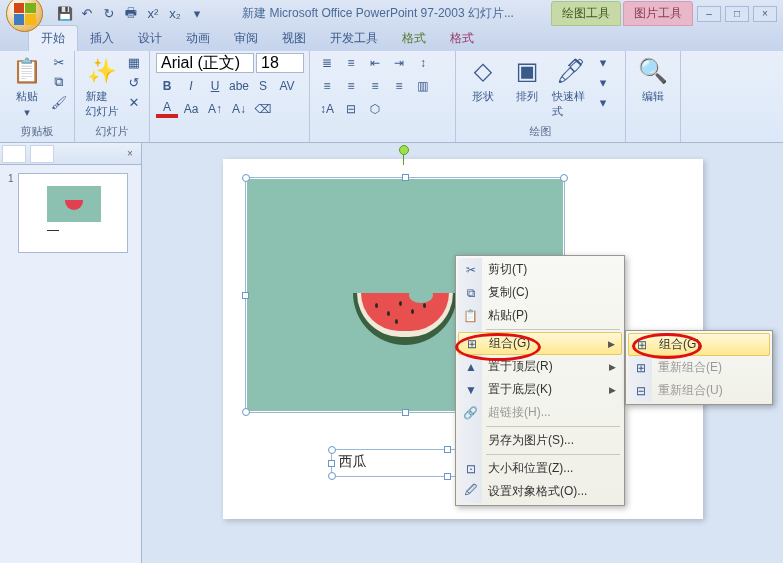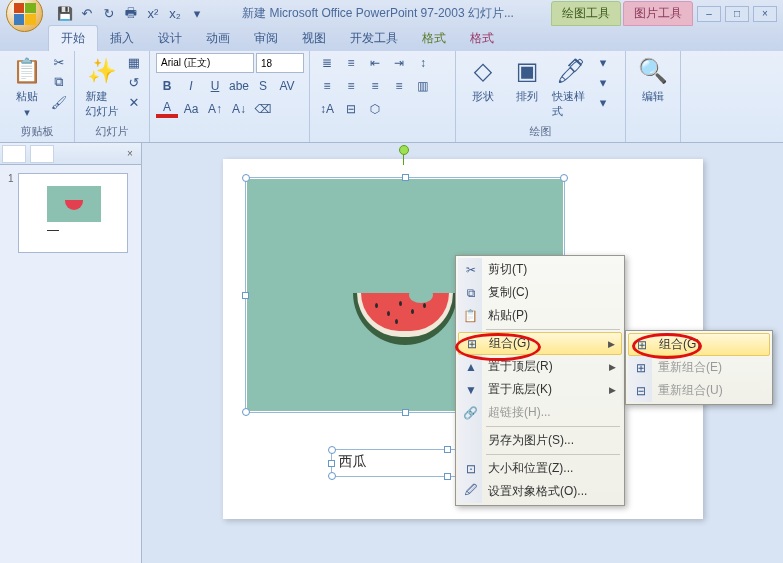--- a/index.html
+++ b/index.html
@@ -11,36 +11,36 @@
 .office-logo span:nth-child(1){background:#d34817;} .office-logo span:nth-child(2){background:#7cb219;} .office-logo span:nth-child(3){background:#3e7dbe;} .office-logo span:nth-child(4){background:#f6b817;}
 .qat { display: flex; gap: 6px; margin-left: 8px; align-items: center; }
 .qat-icon { width: 16px; height: 16px; display: flex; align-items: center; justify-content: center; font-size: 13px; color: #3b5a8b; }
 .title-text { flex: 1; text-align: center; color: #4a6a9a; font-size: 12px; }
 .tool-tabs { display: flex; gap: 2px; margin-right: 4px; }
 .tool-tab { padding: 3px 10px; background: #c8d9a8; border-radius: 3px 3px 0 0; font-size: 12px; color: #3a5a1a; border: 1px solid #a8c888; }
 .tool-tab.pic { background: #e8b8c8; color: #8a3a5a; border-color: #d898b8; }
 .win-controls { display: flex; gap: 4px; margin-right: 6px; }
 .win-btn { width: 24px; height: 16px; background: #d8e4f4; border: 1px solid #a8b8d8; display: flex; align-items: center; justify-content: center; font-size: 10px; color: #3a5a8a; }
 
-.ribbon-tabs { height: 24px; background: linear-gradient(#d0dbef, #c5d4ec); display: flex; align-items: flex-end; padding-left: 48px; font-size: 12px; }
+.ribbon-tabs { height: 24px; background: linear-gradient(#d0dbef, #c5d4ec); display: flex; align-items: flex-end; padding-left: 28px; font-size: 12px; }
 .tab { padding: 4px 12px; color: #3a5a8a; cursor: pointer; }
 .tab.active { background: #e8effa; border-radius: 3px 3px 0 0; border: 1px solid #b8c8e0; border-bottom: none; }
 .tab.fmt { color: #5a7a2a; }
 .tab.fmt2 { color: #9a3a6a; }
 
 .ribbon { height: 92px; background: linear-gradient(#e8effa, #dce8f8); border-bottom: 1px solid #a8b8d0; display: flex; }
 .group { border-right: 1px solid #b8c8e0; padding: 2px 6px; display: flex; flex-direction: column; }
 .group-body { flex: 1; display: flex; align-items: flex-start; gap: 2px; }
 .group-label { text-align: center; font-size: 11px; color: #5a6a8a; padding: 1px 0; }
 .big-btn { width: 42px; display: flex; flex-direction: column; align-items: center; gap: 2px; padding: 2px; font-size: 11px; color: #3a5a8a; }
 .big-icon { width: 32px; height: 32px; display: flex; align-items: center; justify-content: center; font-size: 24px; }
 .small-col { display: flex; flex-direction: column; gap: 2px; }
 .small-icon { width: 18px; height: 18px; display: flex; align-items: center; justify-content: center; font-size: 13px; color: #3a5a8a; }
 .font-row { display: flex; gap: 2px; align-items: center; }
-.combo { background: #fff; border: 1px solid #a8b8d0; height: 20px; font-size: 10px; padding: 0 4px; display: flex; align-items: center; }
+.combo { background: #fff; border: 1px solid #a8b8d0; height: 20px; font-size: 16px; padding: 0 4px; display: flex; align-items: center; }
 .fmt-btn { width: 22px; height: 20px; display: flex; align-items: center; justify-content: center; font-size: 12px; color: #3a5a8a; border: 1px solid transparent; }
 .color-strip { width: 22px; height: 4px; }
 
 .workspace { display: flex; height: 420px; background: #d8e4f4; }
 .slide-panel { width: 142px; background: #e8effa; border-right: 1px solid #a8b8d0; }
 .panel-tabs { height: 22px; background: linear-gradient(#e8effa, #d8e4f4); display: flex; align-items: center; border-bottom: 1px solid #a8b8d0; }
 .panel-tab { width: 24px; height: 18px; background: #fff; border: 1px solid #c8d4e8; margin: 0 2px; }
 .panel-close { margin-left: auto; width: 14px; height: 14px; font-size: 10px; color: #666; display: flex; align-items: center; justify-content: center; margin-right: 4px; }
 .thumb-list { padding: 8px; }
 .thumb-item { display: flex; gap: 4px; }

